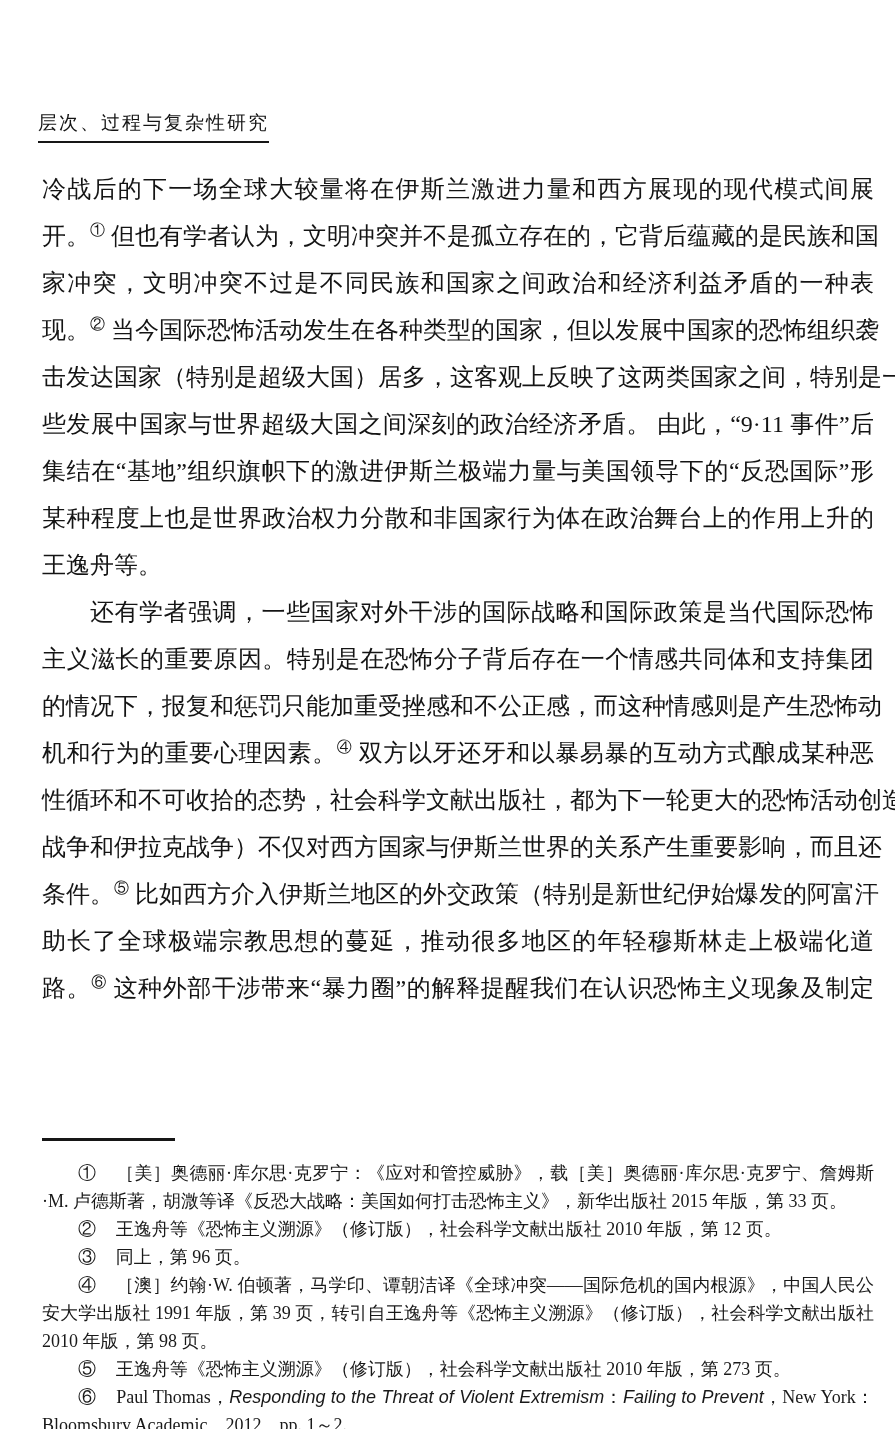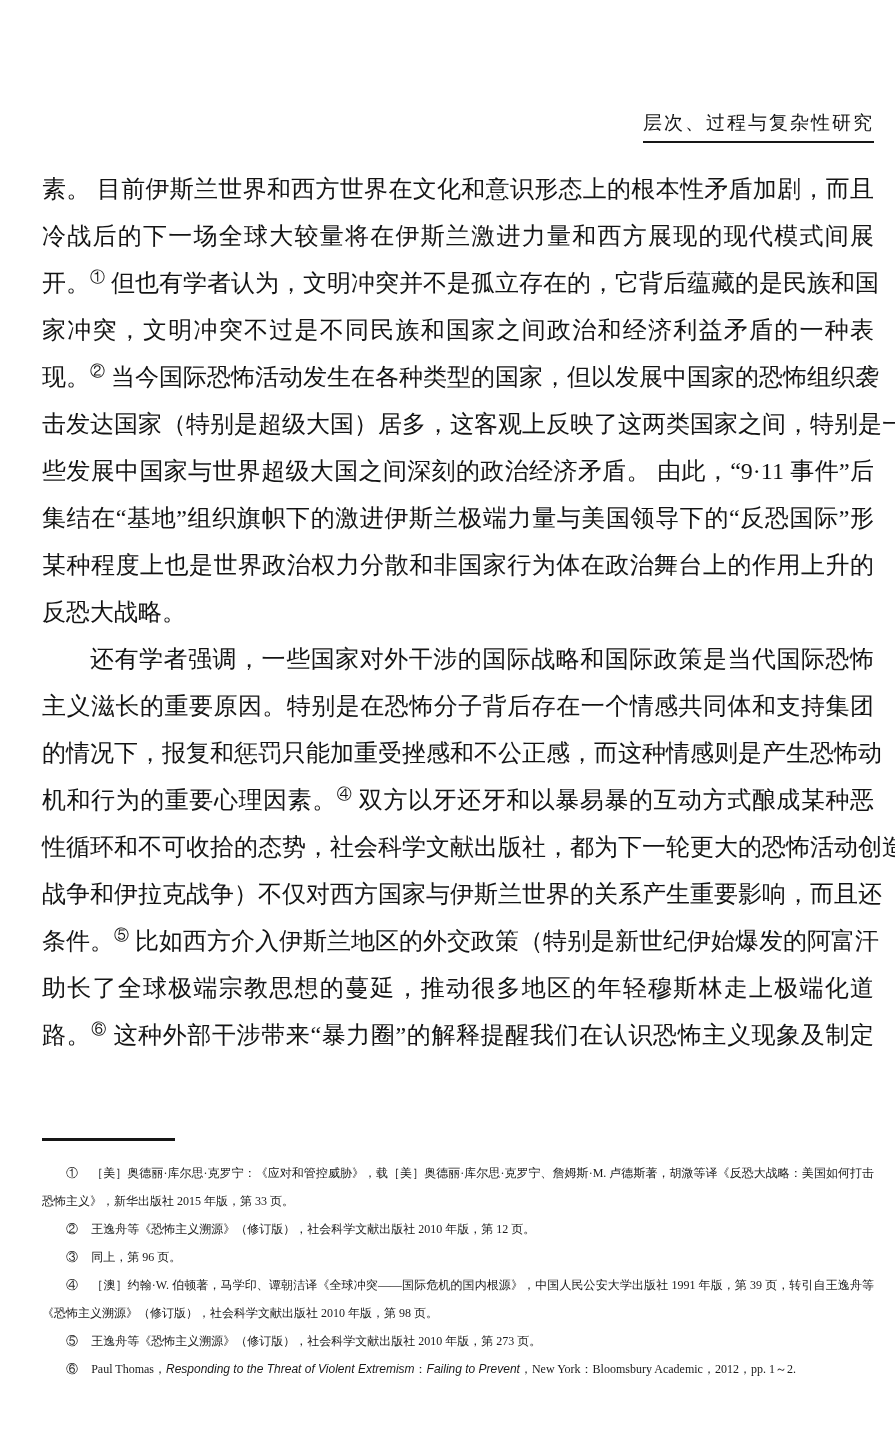--- a/index.html
+++ b/index.html
@@ -8,21 +8,21 @@
     width:895px; height:1429px;
     margin:0 auto;
     background:#ffffff;
     color:#141414;
     font-family:"Liberation Serif","DejaVu Serif",serif;
     overflow:hidden;
   }
   
   .running-head-wrap {
     position:absolute; top:110px; left:38px; right:21px;
-    text-align:right;
+    text-align:left;
   }
   .running-head {
     display:inline-block;
     font-size:19px;
     letter-spacing:2px;
     padding-bottom:5px;
     border-bottom:2px solid #161616;
   }
   
   .body-text {
@@ -48,49 +48,48 @@
   .footnotes {
     position:absolute; top:1128px; left:42px; right:21px;
   }
   .fn-rule {
     width:133px; height:3px;
     background:#161616;
     margin:10px 0 18px 0;
   }
   .fn {
     margin:0;
-    font-size:12px;
+    font-size:18px;
     line-height:28px;
     text-indent:2em;
     text-align:justify;
     color:#191919;
   }
   .fn-label { margin-right:1.1em; }
   .fn i { font-family:Liberation Sans, sans-serif; }
 </style>
 </head>
 <body>
 
 <div class="page">
 
   <div class="running-head-wrap">
     <span class="running-head">层次、过程与复杂性研究</span>
   </div>
 
   <main class="body-text">
-    <div class="bl">素。 目前伊斯兰世界和西方世界在文化和意识形态上的根本性矛盾加剧，而且</div>
     <div class="bl">冷战后的下一场全球大较量将在伊斯兰激进力量和西方展现的现代模式间展</div>
     <div class="bl">开。<sup>①</sup> 但也有学者认为，文明冲突并不是孤立存在的，它背后蕴藏的是民族和国</div>
     <div class="bl">家冲突，文明冲突不过是不同民族和国家之间政治和经济利益矛盾的一种表</div>
     <div class="bl">现。<sup>②</sup> 当今国际恐怖活动发生在各种类型的国家，但以发展中国家的恐怖组织袭</div>
     <div class="bl">击发达国家（特别是超级大国）居多，这客观上反映了这两类国家之间，特别是一</div>
     <div class="bl">些发展中国家与世界超级大国之间深刻的政治经济矛盾。 由此，“9·11 事件”后</div>
     <div class="bl">集结在“基地”组织旗帜下的激进伊斯兰极端力量与美国领导下的“反恐国际”形</div>
     <div class="bl">某种程度上也是世界政治权力分散和非国家行为体在政治舞台上的作用上升的</div>
-    <div class="bl para-end">反恐大战略。</div>
+    <div class="bl para-end">王逸舟等。</div>
     <div class="bl indent">还有学者强调，一些国家对外干涉的国际战略和国际政策是当代国际恐怖</div>
     <div class="bl">主义滋长的重要原因。特别是在恐怖分子背后存在一个情感共同体和支持集团</div>
     <div class="bl">的情况下，报复和惩罚只能加重受挫感和不公正感，而这种情感则是产生恐怖动</div>
     <div class="bl">机和行为的重要心理因素。<sup>④</sup> 双方以牙还牙和以暴易暴的互动方式酿成某种恶</div>
     <div class="bl">性循环和不可收拾的态势，社会科学文献出版社，都为下一轮更大的恐怖活动创造</div>
     <div class="bl">战争和伊拉克战争）不仅对西方国家与伊斯兰世界的关系产生重要影响，而且还</div>
     <div class="bl">条件。<sup>⑤</sup> 比如西方介入伊斯兰地区的外交政策（特别是新世纪伊始爆发的阿富汗</div>
     <div class="bl">助长了全球极端宗教思想的蔓延，推动很多地区的年轻穆斯林走上极端化道</div>
     <div class="bl">路。<sup>⑥</sup> 这种外部干涉带来“暴力圈”的解释提醒我们在认识恐怖主义现象及制定</div>
   </main>

